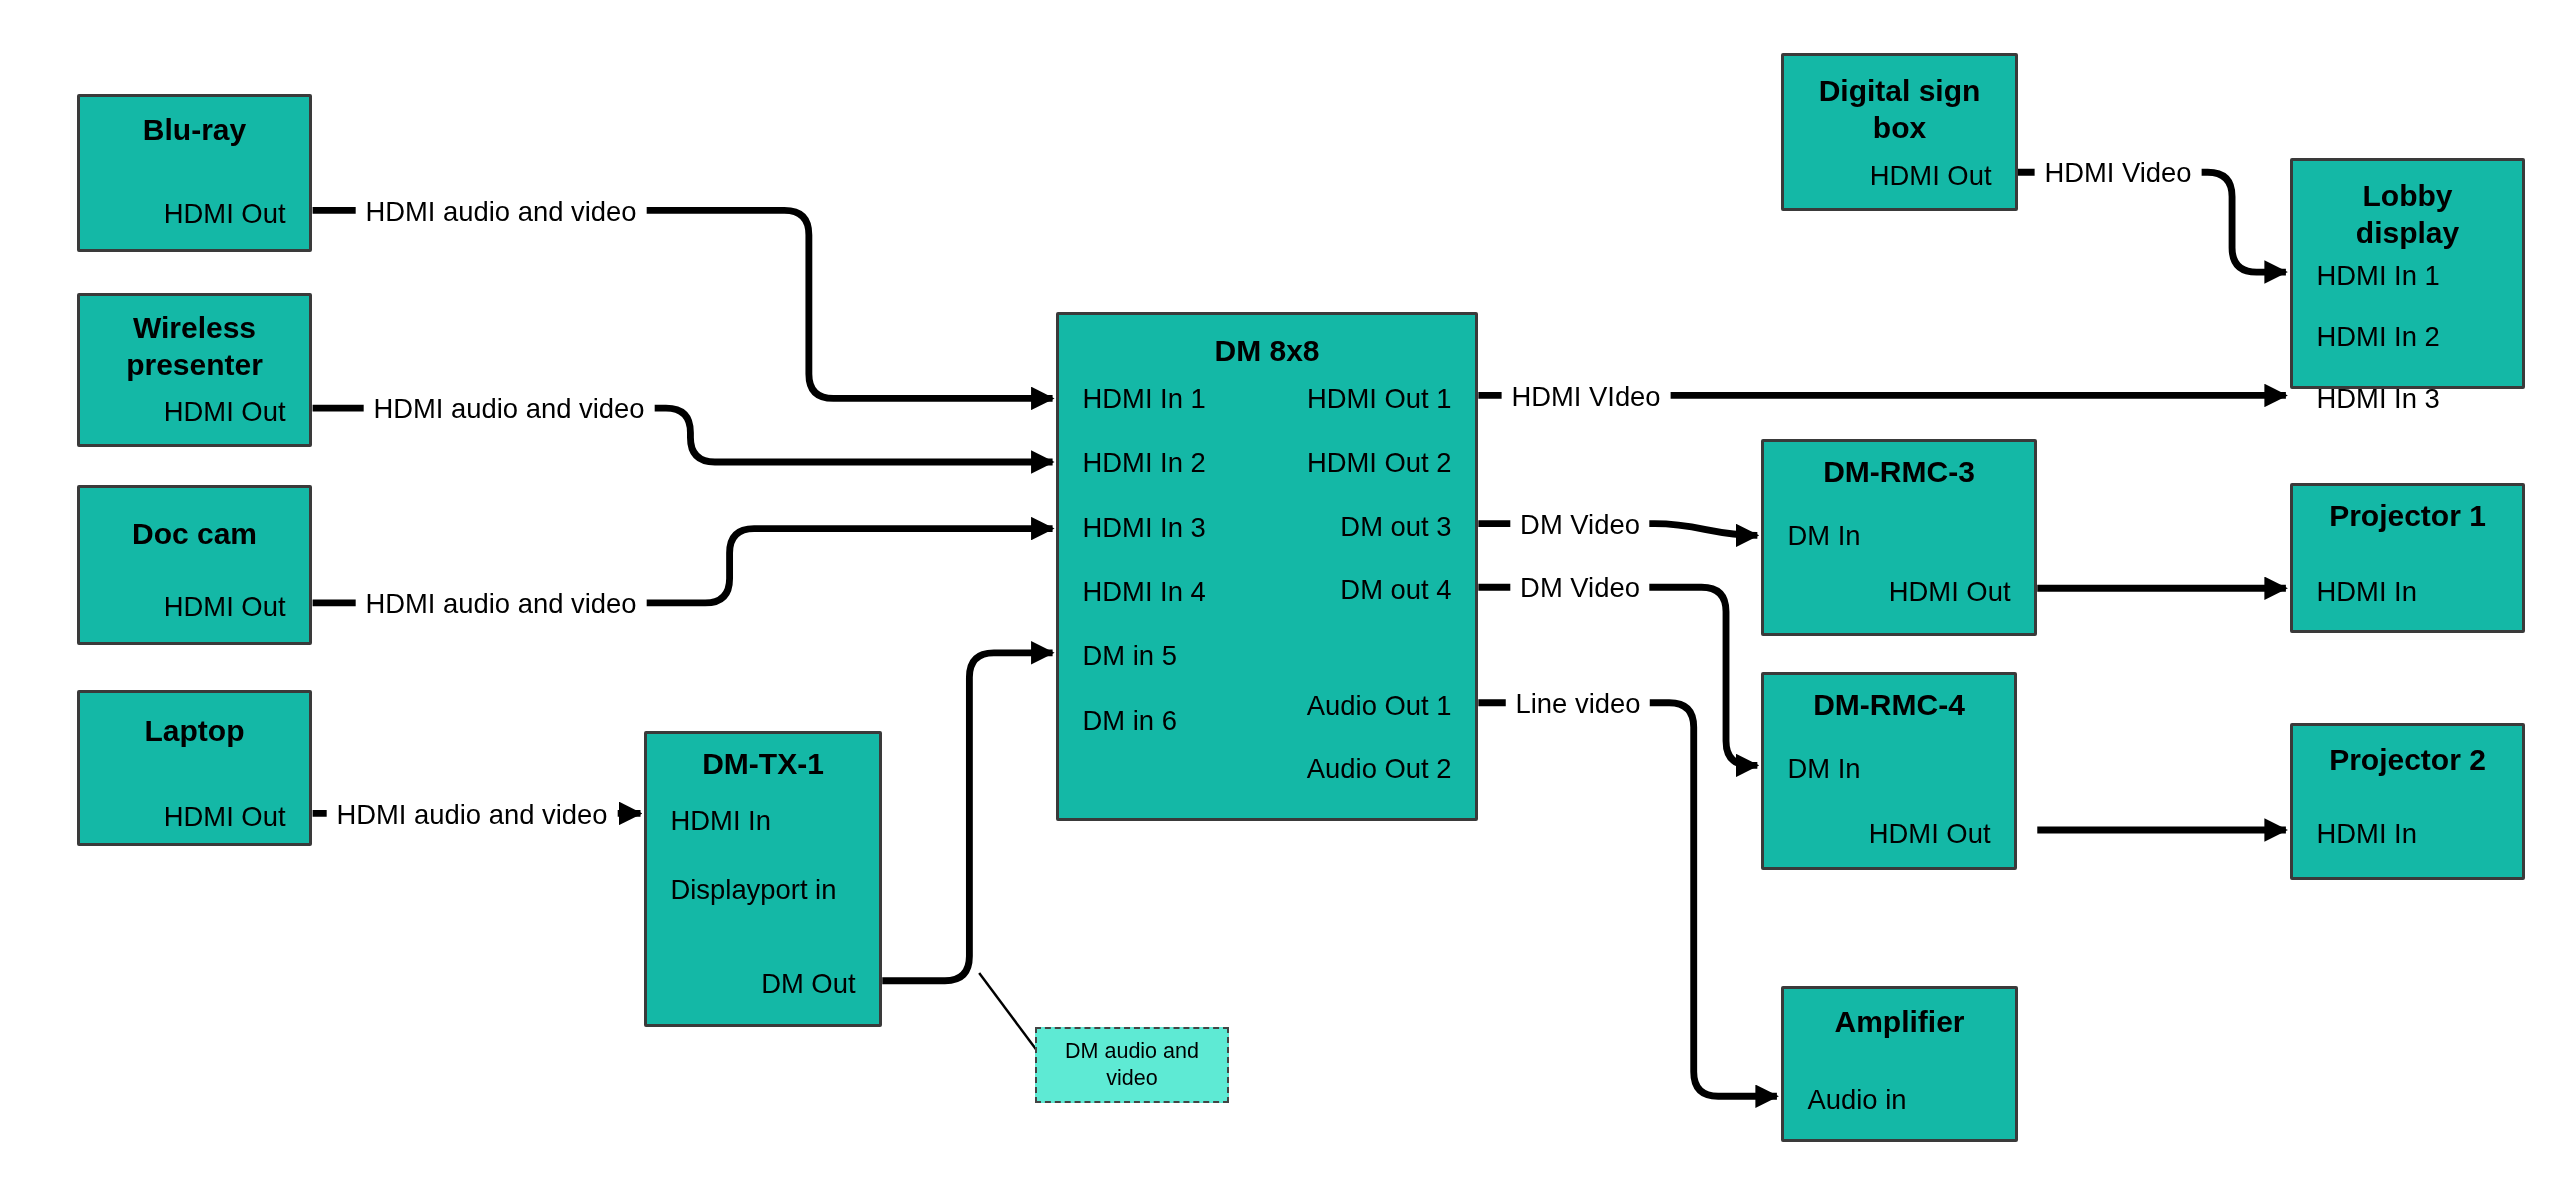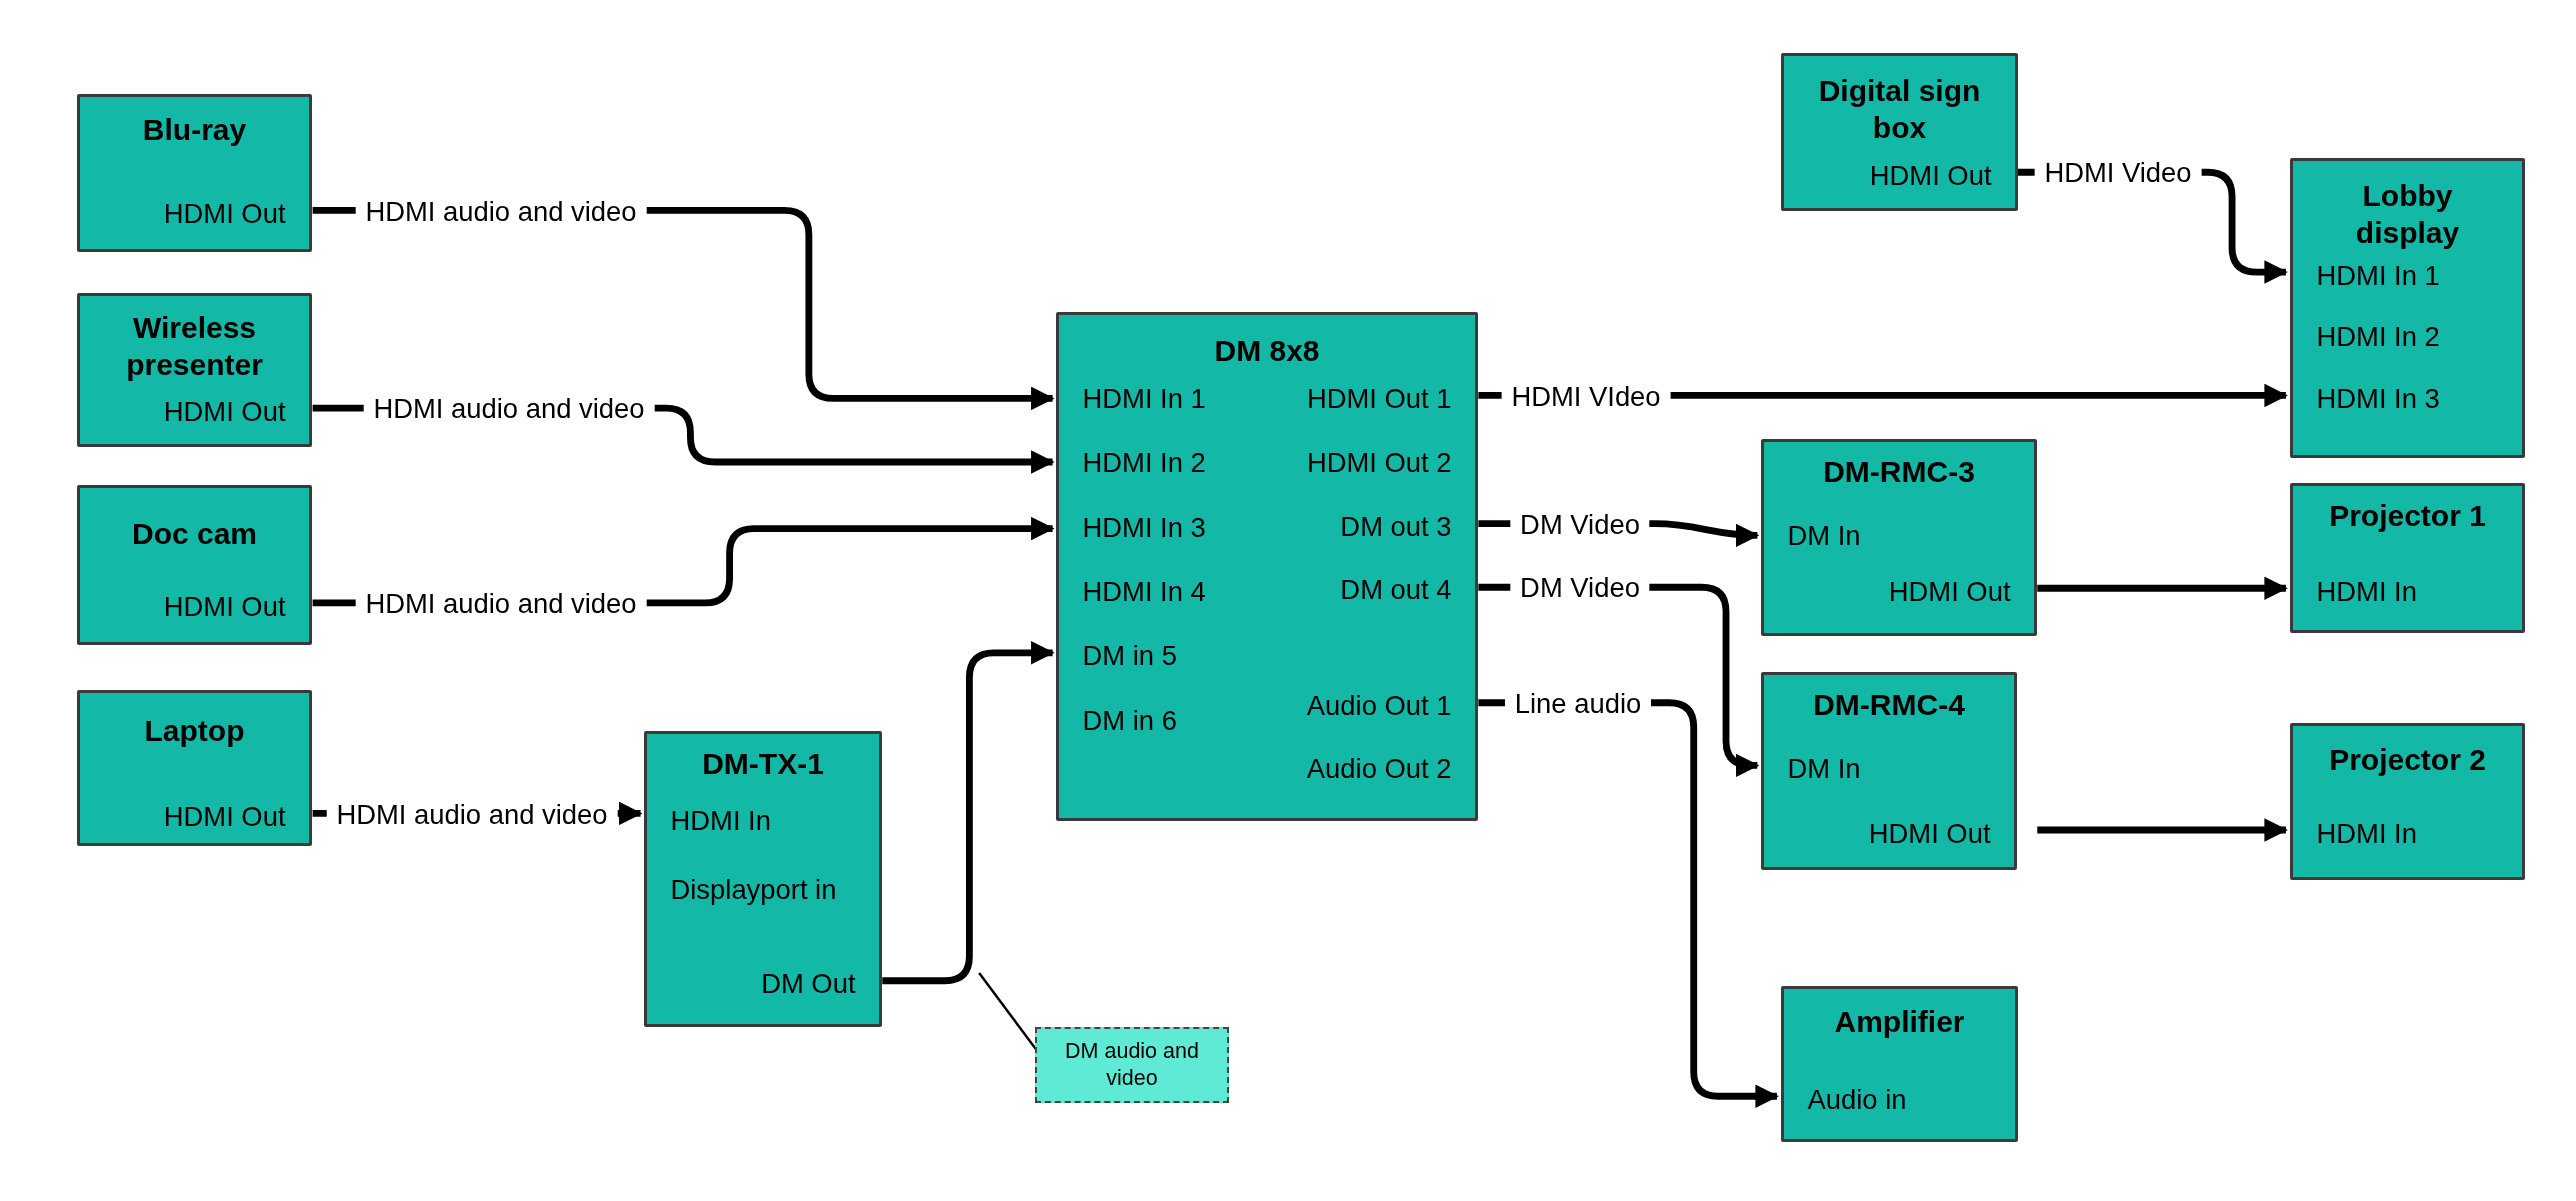--- a/index.html
+++ b/index.html
@@ -141,21 +141,21 @@
     <div class="port right" style="top:374px;">Audio Out 1</div>
     <div class="port right" style="top:437px;">Audio Out 2</div>
   </div>
 
   <div class="node" style="left:1781px;top:53px;width:237px;height:158px;">
     <div class="title" style="top:15.7px;">Digital sign
 box</div>
     <div class="port right" style="top:103px;">HDMI Out</div>
   </div>
 
-  <div class="node" style="left:2290px;top:158px;width:235px;height:300px;">
+  <div class="node" style="left:2290px;top:158px;width:235px;height:231px;">
     <div class="title" style="top:15.7px;">Lobby
 display</div>
     <div class="port left" style="top:98px;">HDMI In 1</div>
     <div class="port left" style="top:159px;">HDMI In 2</div>
     <div class="port left" style="top:221px;">HDMI In 3</div>
   </div>
 
   <div class="node" style="left:1761px;top:439px;width:276px;height:197px;">
     <div class="title" style="top:10.8px;">DM-RMC-3</div>
     <div class="port left" style="top:77px;">DM In</div>
@@ -184,19 +184,19 @@
   </div>
 
   <div class="link-label" style="left:501px;top:211px;">HDMI audio and video</div>
   <div class="link-label" style="left:509px;top:408px;">HDMI audio and video</div>
   <div class="link-label" style="left:501px;top:603px;">HDMI audio and video</div>
   <div class="link-label" style="left:472px;top:814px;">HDMI audio and video</div>
   <div class="link-label" style="left:1586px;top:396px;">HDMI VIdeo</div>
   <div class="link-label" style="left:2118px;top:172px;">HDMI Video</div>
   <div class="link-label" style="left:1580px;top:524px;">DM Video</div>
   <div class="link-label" style="left:1580px;top:587px;">DM Video</div>
-  <div class="link-label" style="left:1578px;top:703px;">Line audio</div>
+  <div class="link-label" style="left:1578px;top:703px;">Line video</div>
 
   <div class="callout" style="left:1035px;top:1027px;width:194px;height:76px;">DM audio and
 video</div>
 
 </div>
 
 
 </body></html>

